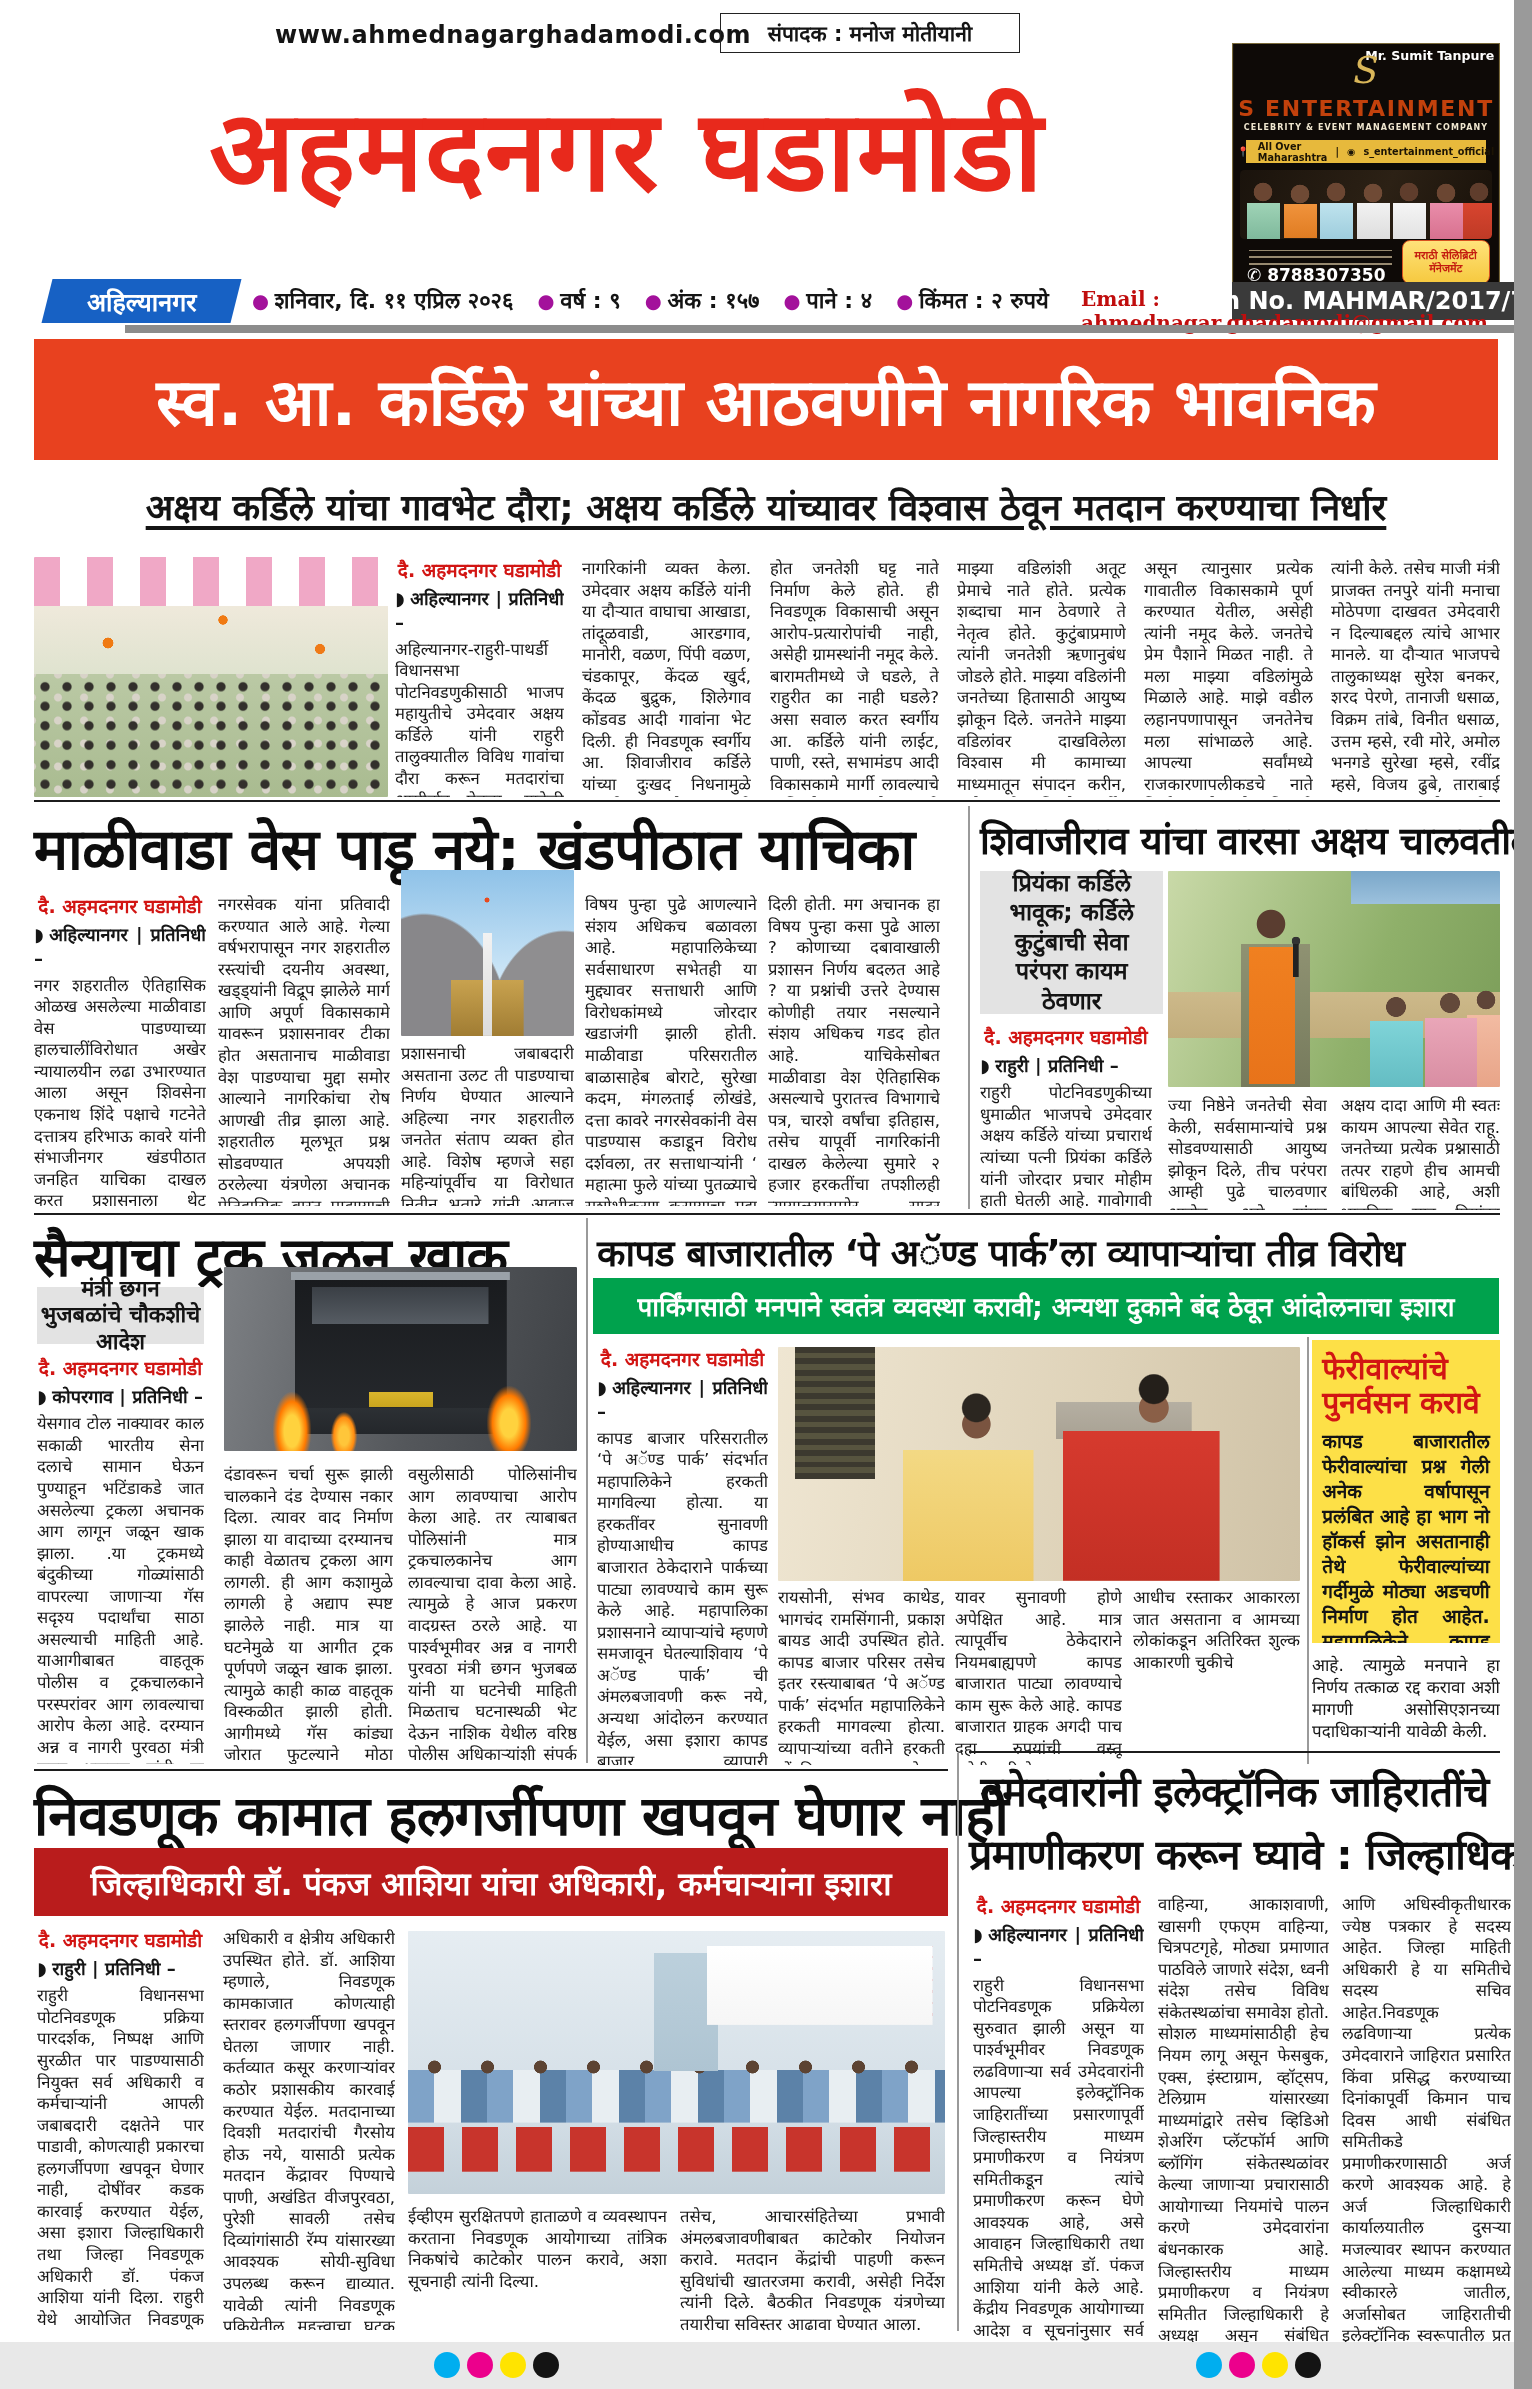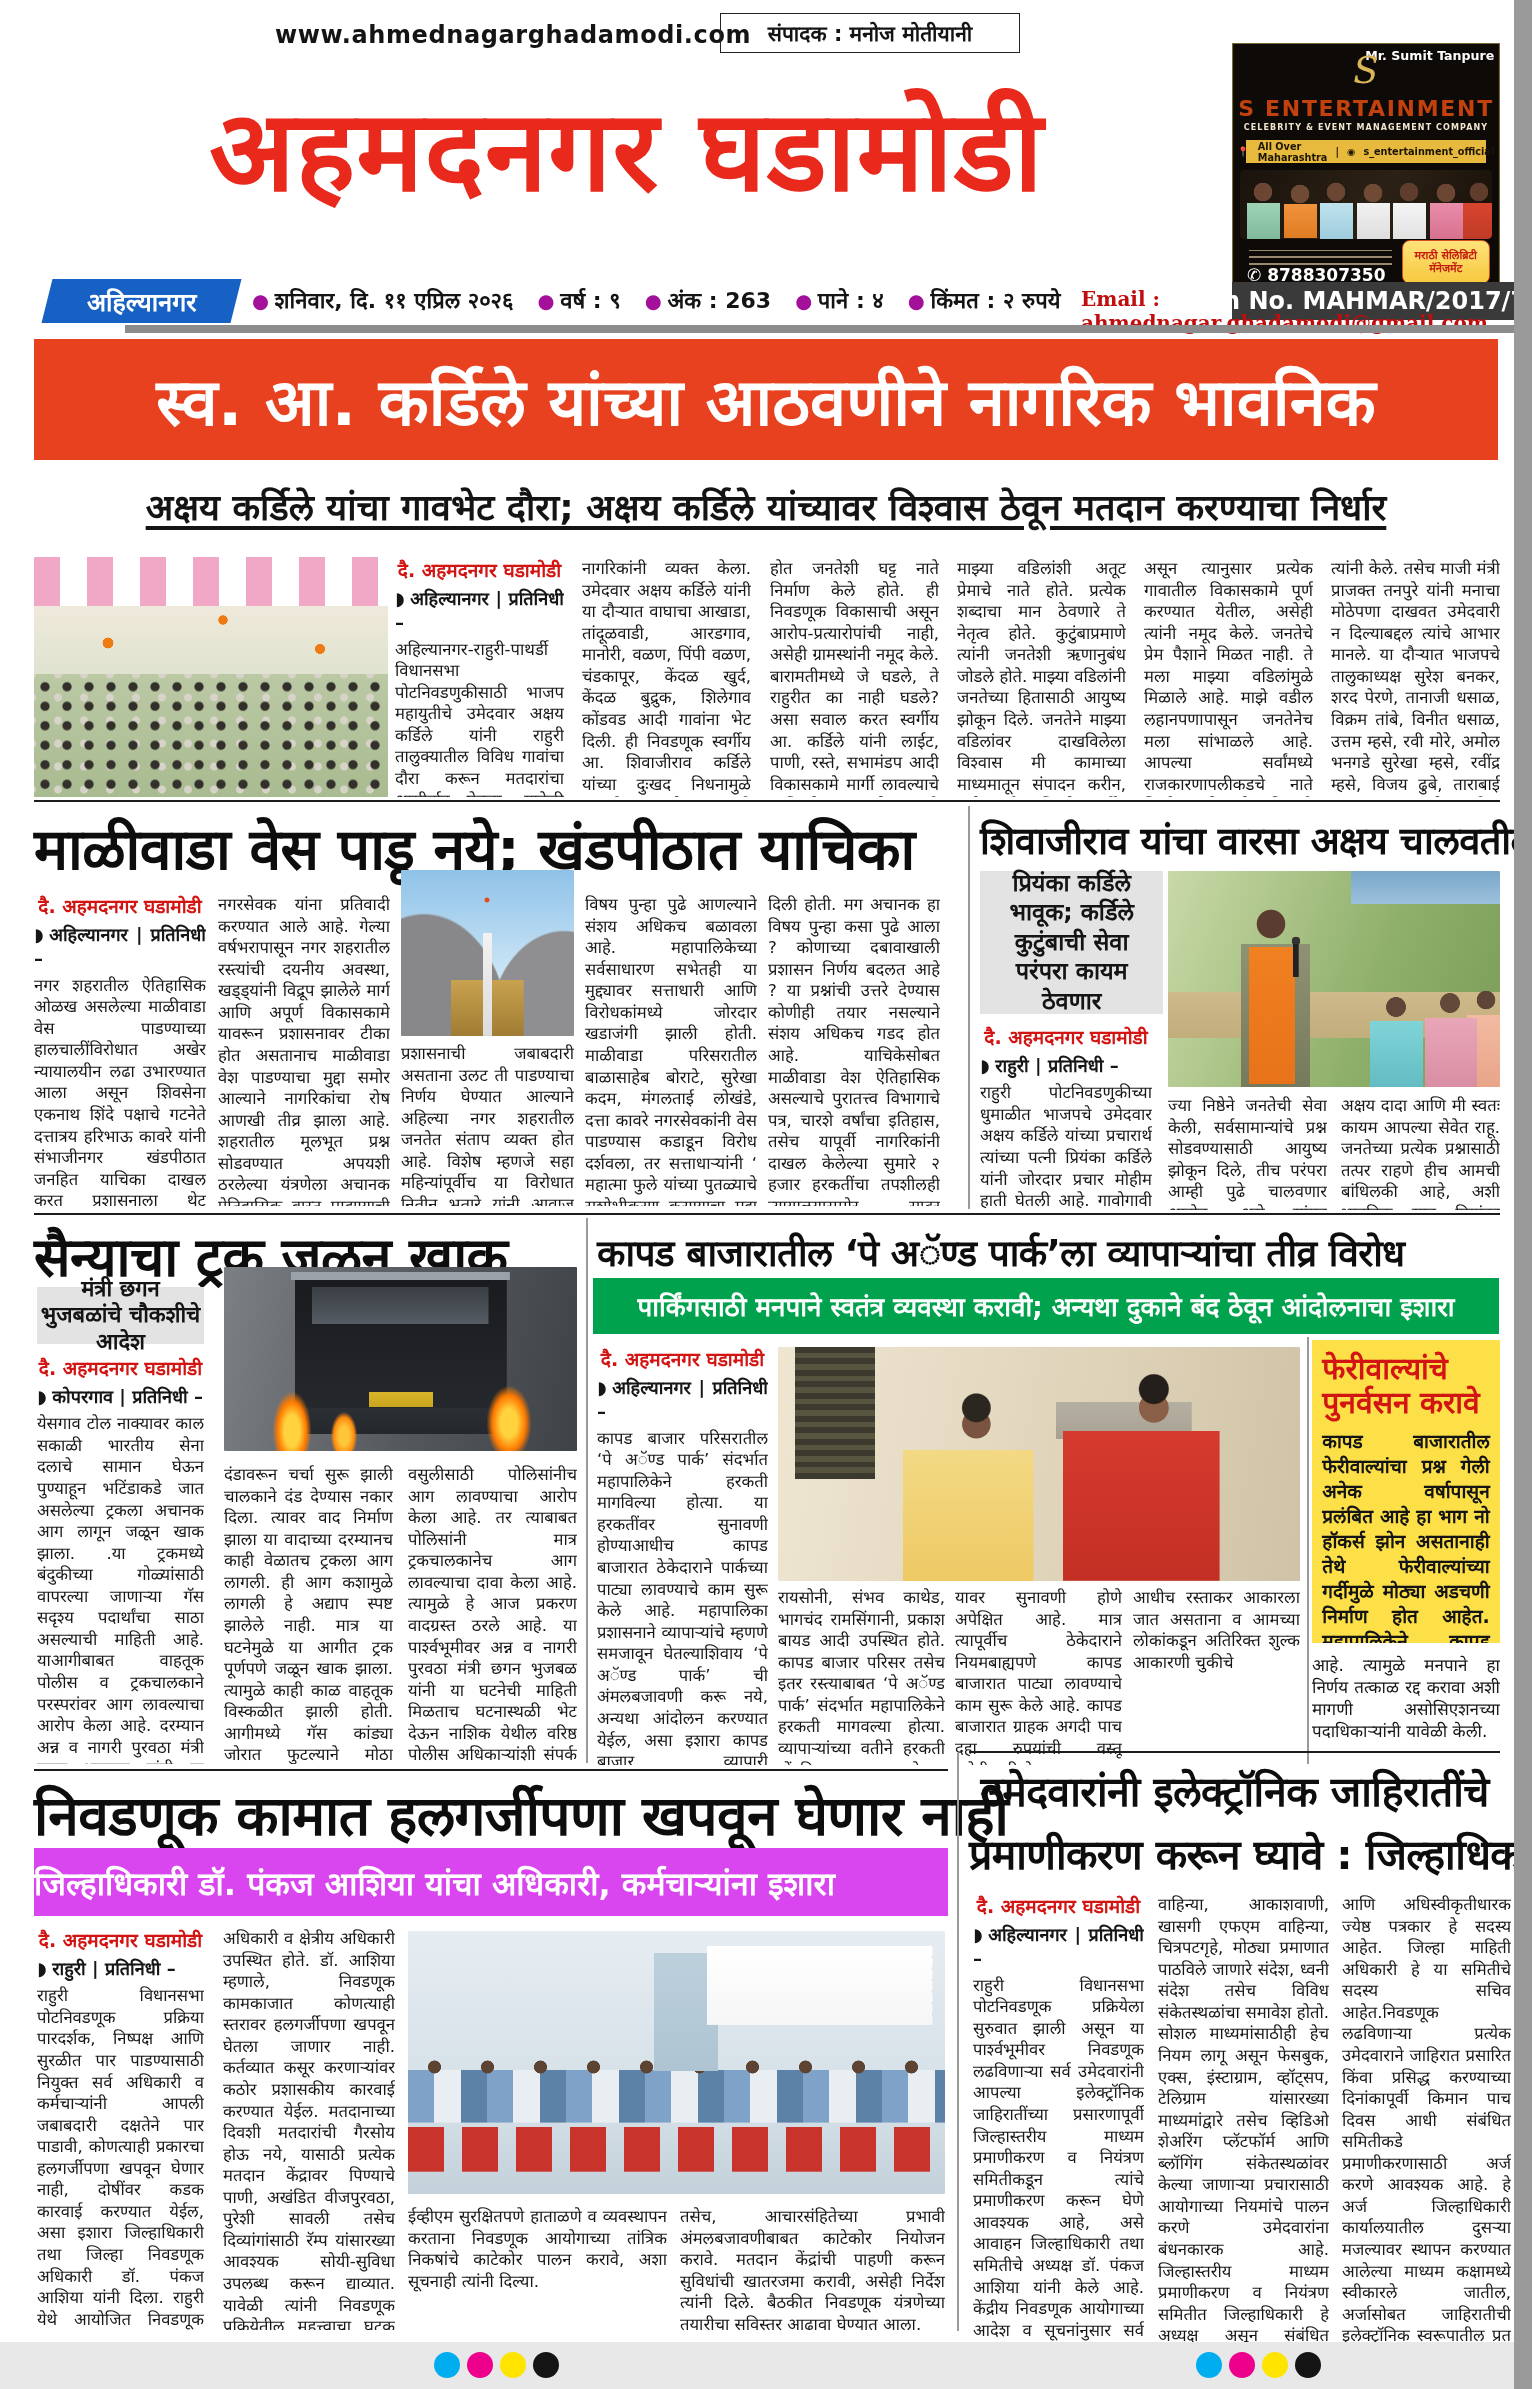--- a/index.html
+++ b/index.html
@@ -68,21 +68,21 @@
   .loc{font-weight:bold;font-size:18px;margin-bottom:4.6px;}
   .bullet{display:inline-block;margin-right:5.7px;}
   .h2{position:absolute;font-weight:900;color:#0d0d0d;letter-spacing:-0.6px;}
   .rule{position:absolute;background:#1c1c1c;}
   .vrule{position:absolute;background:#9a9a9a;width:1.7px;}
   .graybox{position:absolute;background:#e3e3e3;display:flex;align-items:center;justify-content:center;
            text-align:center;font-weight:900;}
   .greenbar{left:593px;top:1278px;width:906px;height:56px;background:#00a24d;display:flex;align-items:center;
             justify-content:center;}
   .greenbar span{color:#fff;font-weight:bold;font-size:26px;white-space:nowrap;}
-  .blackbar{left:34px;top:1848px;width:914px;height:68px;background:#d946ef;display:flex;align-items:center;justify-content:flex-start;}
+  .blackbar{left:34px;top:1848px;width:914px;height:68px;background:#b91c1c;display:flex;align-items:center;justify-content:center;}
   .blackbar span{color:#fff;font-weight:bold;font-size:32px;white-space:nowrap;}
   .hawkbox{left:1312px;top:1340px;width:188px;height:303px;background:#fde047;padding:11.5px 10.3px;box-sizing:border-box;overflow:hidden;}
   .hawktitle{color:#d21513;font-weight:900;font-size:30px;line-height:1.15;margin-bottom:8px;}
   .hawkbody{font-weight:bold;font-size:19px;line-height:1.32;text-align:justify;}
   .photo{position:absolute;overflow:hidden;border-radius:1.1px;}
   
   .footstrip{left:0;top:2342px;width:1533px;height:48px;background:#e8e8e8;}
   .cmyk{position:absolute;top:2352px;display:flex;gap:6.9px;}
   .cmyk i{width:26px;height:26px;border-radius:50%;display:block;}
 </style>
@@ -118,21 +118,21 @@
     </div>
   </div>
   <div class="abs regnbar">Regn No. MAHMAR/2017/75309</div>
 
   <div class="abs citychip">
     <span>अहिल्यानगर</span>
   </div>
   <div class="abs infoitems">
     <span><i class="dot">●</i><span>शनिवार, दि. ११ एप्रिल २०२६</span></span>
     <span><i class="dot">●</i><span>वर्ष : ९</span></span>
-    <span><i class="dot">●</i><span>अंक : 263</span></span>
+    <span><i class="dot">●</i><span>अंक : १५७</span></span>
     <span><i class="dot">●</i><span>पाने : ४</span></span>
     <span><i class="dot">●</i><span>किंमत : २ रुपये</span></span>
   </div>
   <div class="abs email">Email : ahmednagar.ghadamodi@gmail.com</div>
   <div class="abs grayrule"></div>
 
   <div class="abs banner">
     <span>स्व. आ. कर्डिले यांच्या आठवणीने नागरिक भावनिक</span>
   </div>
   <div class="abs subhead">अक्षय कर्डिले यांचा गावभेट दौरा; अक्षय कर्डिले यांच्यावर विश्वास ठेवून मतदान करण्याचा निर्धार</div>

